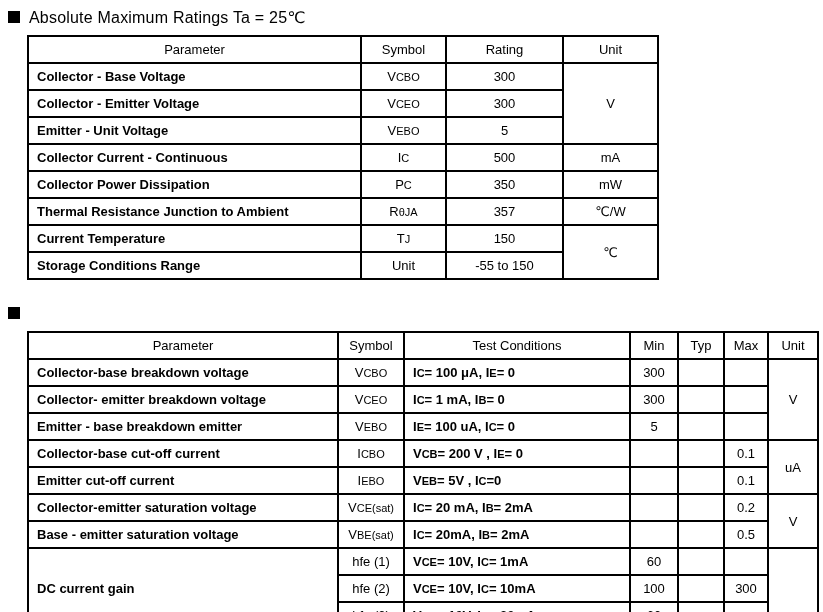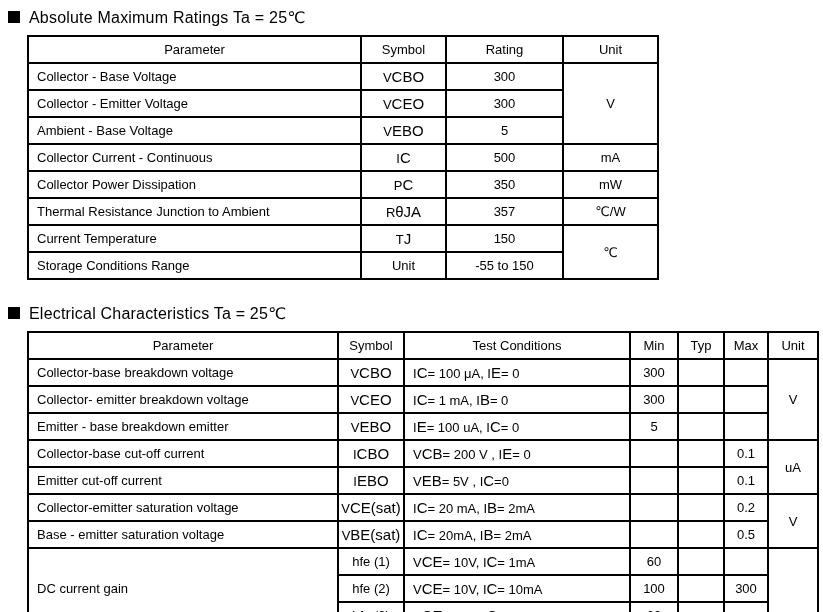--- a/index.html
+++ b/index.html
@@ -18,22 +18,22 @@
   table{border-collapse:collapse;table-layout:fixed;margin-left:27px;}
   .t1{width:630px;margin-top:7px;}
   .t2{width:790px;margin-top:7px;}
   th,td{
     border:2px solid #000;
     height:25px;
     font-size:13px;font-weight:normal;
     text-align:center;vertical-align:middle;
     padding:0 2px;overflow:hidden;white-space:nowrap;
   }
-  td.left{text-align:left;padding-left:8px;}
-  .sm{font-size:15px;}
+  td.left{text-align:left;padding-left:8px;font-weight:bold;}
+  .sm{font-size:11px;}
   .gap2{height:16px;}
 </style>
 </head>
 <body>
 
 <div class="page">
 
   <div class="section-title">
     <span class="marker"></span>
     <span>Absolute Maximum Ratings Ta = 25℃</span>
@@ -58,21 +58,21 @@
         <td><span>V</span><span class="sm">CBO</span></td>
         <td>300</td>
         <td rowspan="3">V</td>
       </tr>
       <tr>
         <td class="left">Collector - Emitter Voltage</td>
         <td><span>V</span><span class="sm">CEO</span></td>
         <td>300</td>
       </tr>
       <tr>
-        <td class="left">Ambient - Base Voltage</td>
+        <td class="left">Emitter - Unit Voltage</td>
         <td><span>V</span><span class="sm">EBO</span></td>
         <td>5</td>
       </tr>
       <tr>
         <td class="left">Collector Current  - Continuous</td>
         <td><span>I</span><span class="sm">C</span></td>
         <td>500</td>
         <td>mA</td>
       </tr>
       <tr>
@@ -98,21 +98,20 @@
         <td><span>Unit</span></td>
         <td>-55 to 150</td>
       </tr>
     </tbody>
   </table>
 
   <div class="gap2"></div>
 
   <div class="section-title">
     <span class="marker"></span>
-    <span>Electrical Characteristics Ta = 25℃</span>
   </div>
 
   <table class="t2">
     <colgroup>
         <col style="width:310px">
         <col style="width:66px">
         <col style="width:226px">
         <col style="width:48px">
         <col style="width:46px">
         <col style="width:44px">

